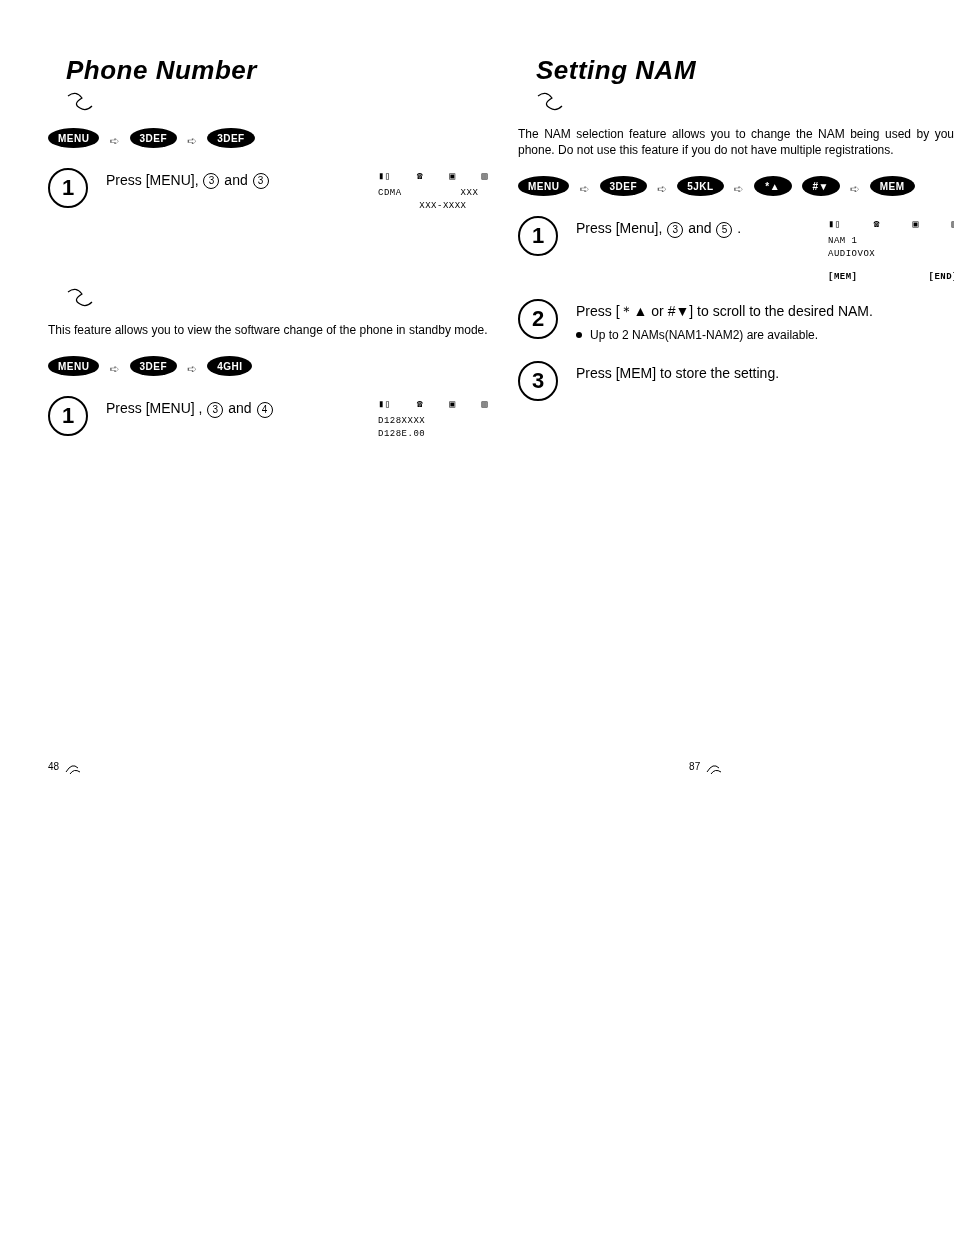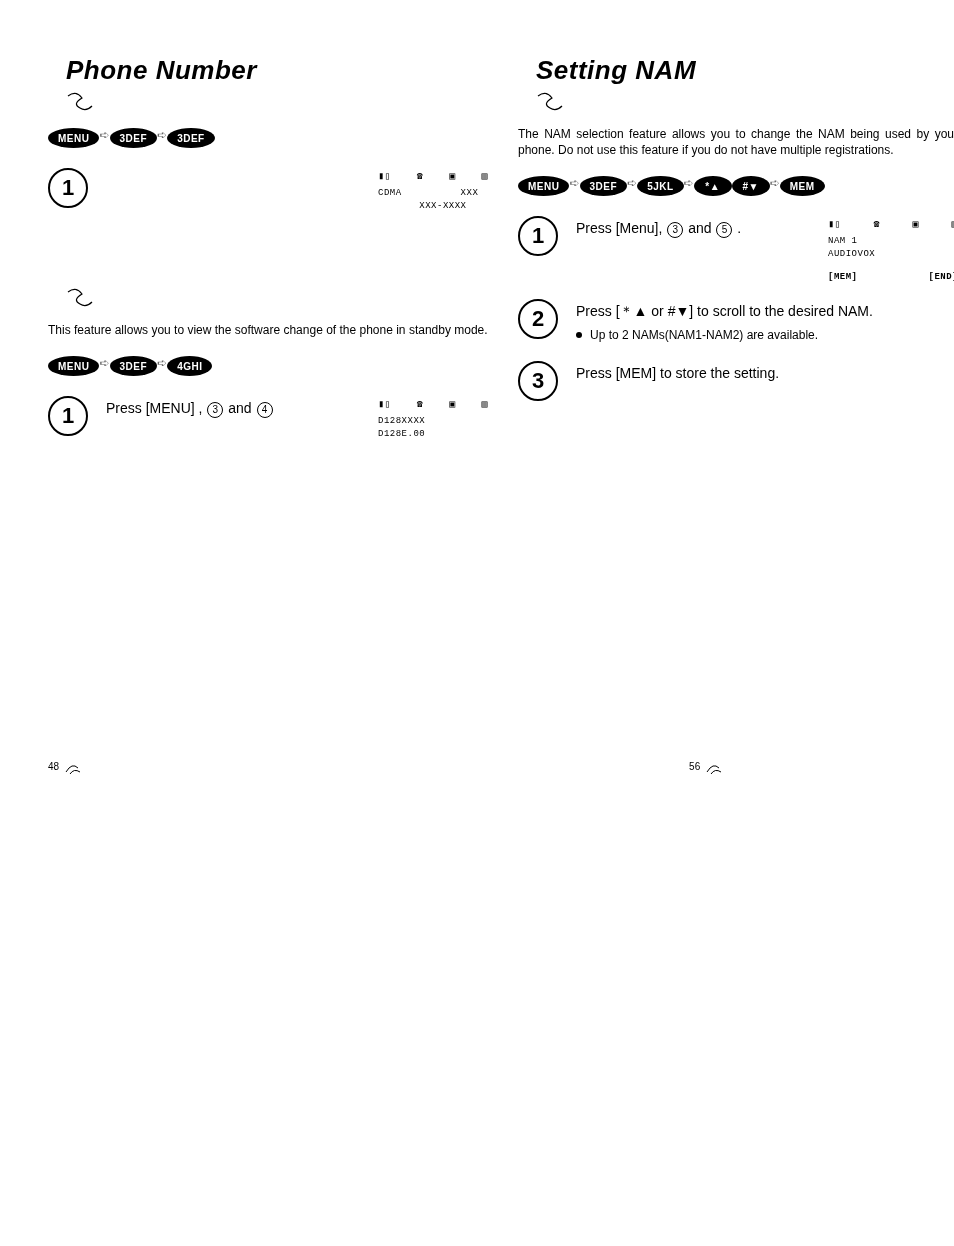--- a/index.html
+++ b/index.html
@@ -5,21 +5,21 @@
   html,body{margin:0;padding:0;background:#fff;color:#000;font-family:Arial,Helvetica,sans-serif}
   .page{width:759px;height:1246px;position:relative}
   .col{position:absolute;top:55px;width:440px}
   .col.left{left:48px}
   .col.right{left:518px}
   .section-title{font-size:26px;font-weight:bold;font-style:italic;margin:0 0 4px 18px;letter-spacing:.5px}
   .scribble{width:40px;height:22px;margin-left:18px}
   .scribble svg{display:block}
   .desc{font-size:12px;margin:14px 0 18px 0;line-height:1.35}
   .desc.just{text-align:justify}
-  .keyrow{display:flex;align-items:flex-start;margin:16px 0 22px 0}
+  .keyrow{display:flex;align-items:flex-end;gap:10px;margin:16px 0 22px 0}
   .key{background:#000;color:#fff;border-radius:50%/50%;font-size:10px;font-weight:bold;display:inline-flex;align-items:center;justify-content:center;height:20px;padding:0 10px;min-width:18px;letter-spacing:.5px}
   .arrow{font-size:12px;color:#666}
   .step{display:flex;align-items:flex-start;gap:18px;margin:18px 0}
   .step-num{flex:0 0 auto;width:36px;height:36px;border:2px solid #000;border-radius:50%;display:flex;align-items:center;justify-content:center;font-size:22px;font-weight:bold;margin-top:-2px}
   .step-body{flex:1 1 auto;font-size:14px;line-height:1.45}
   .step-note{font-size:12px;margin-top:6px;padding-left:14px;position:relative}
   .step-note:before{content:"";position:absolute;left:0;top:5px;width:6px;height:6px;border-radius:50%;background:#000}
   .circled{display:inline-flex;align-items:center;justify-content:center;width:14px;height:14px;border:1px solid #000;border-radius:50%;font-size:10px;line-height:1;vertical-align:middle;margin:0 1px}
   .screen{flex:0 0 110px;margin-left:auto;font-family:"Courier New",monospace;font-size:9px;line-height:1.4;letter-spacing:.5px}
   .screen.wide{flex:0 0 130px}
@@ -49,20 +49,23 @@
     <div class="keyrow">
       <span class="key">MENU</span>
       <span class="arrow">➪</span>
       <span class="key">3DEF</span>
       <span class="arrow">➪</span>
       <span class="key">3DEF</span>
     </div>
 
     <div class="step">
       <div class="step-num">1</div>
+      <div class="step-body">
+        <span>Press [MENU], </span><span class="circled">3</span><span> and </span><span class="circled">3</span>
+      </div>
       <div class="screen">
         <div class="icons">
           <span>▮▯</span>
           <span>☎</span>
           <span>▣</span>
           <span>▥</span>
         </div>
         <div class="screen-line">CDMA          XXX</div>
         <div class="screen-line">       XXX-XXXX</div>
       </div>
@@ -163,19 +166,19 @@
 
   </div>
 
   <div class="pagefoot l">
     <span>48</span>
     <svg width="18" height="18" viewBox="0 0 18 18">
         <path d="M2 14 Q8 4 14 10 M6 16 Q10 10 16 14" fill="none" stroke="#000"></path>
       </svg>
   </div>
   <div class="pagefoot r">
-    <span>56</span>
+    <span>87</span>
     <svg width="18" height="18" viewBox="0 0 18 18">
         <path d="M2 14 Q8 4 14 10 M6 16 Q10 10 16 14" fill="none" stroke="#000"></path>
       </svg>
   </div>
 
 </div>
 
 </body></html>

